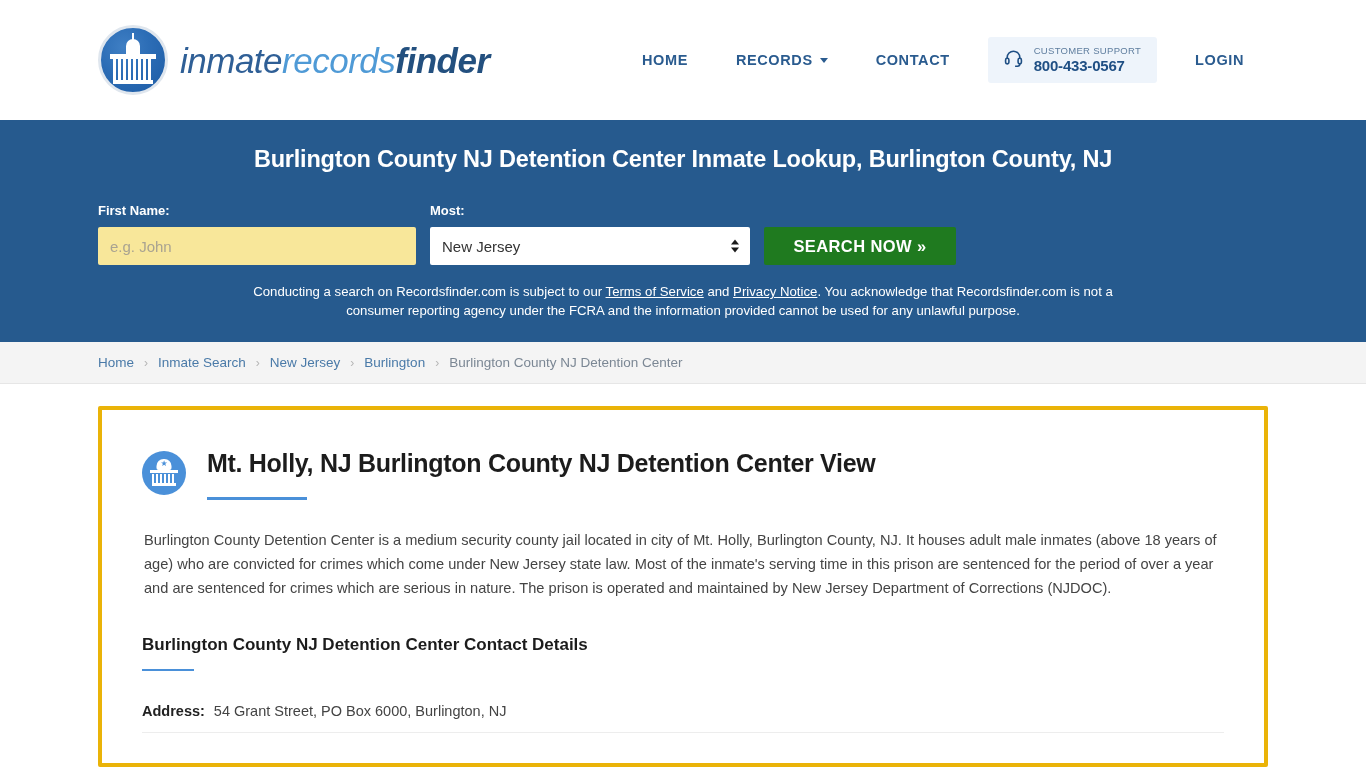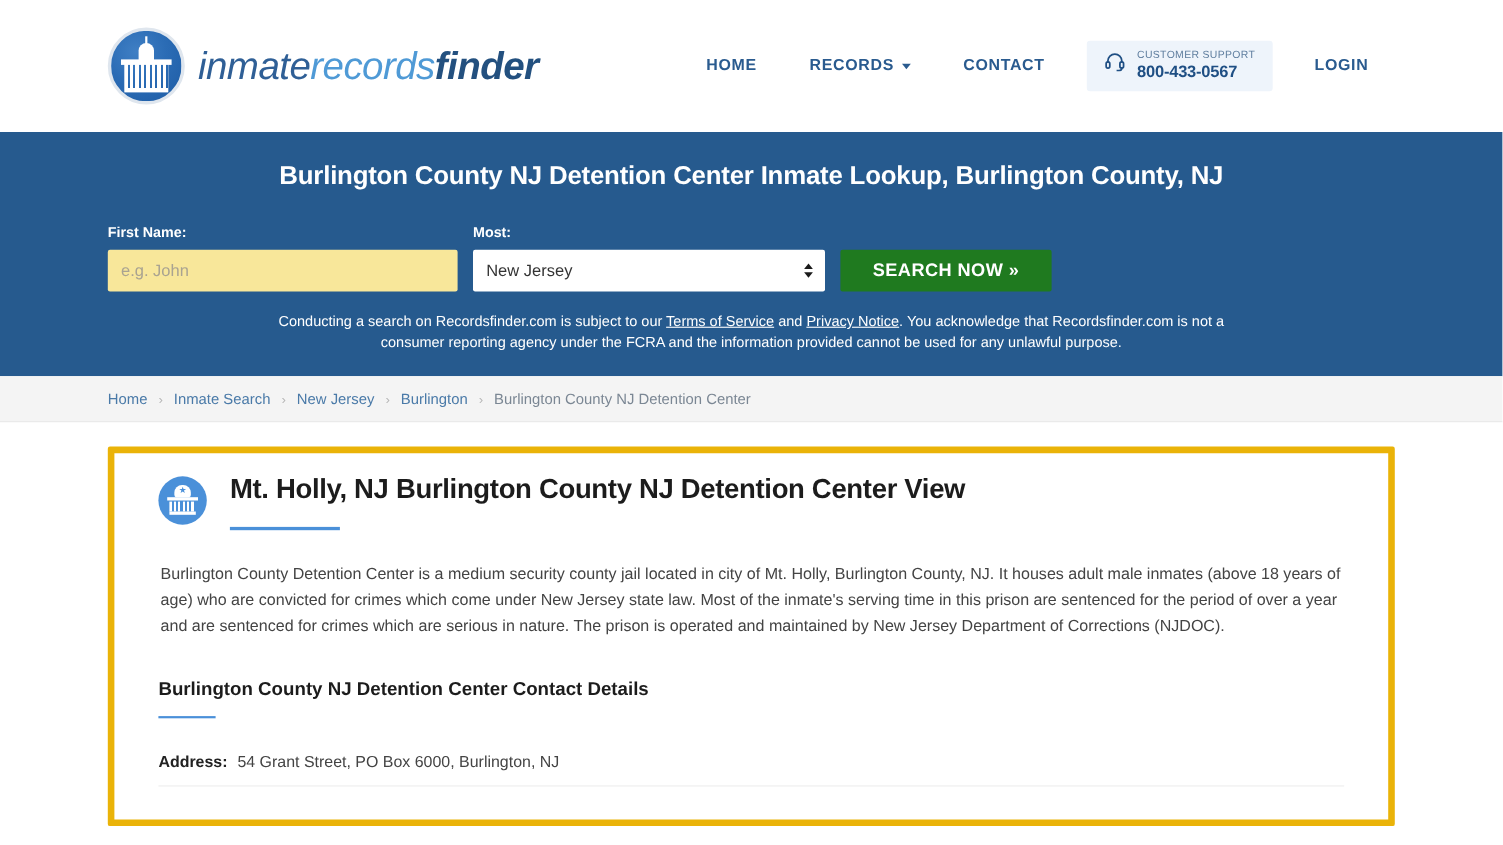--- a/index.html
+++ b/index.html
@@ -104,20 +104,21 @@
     border-left: 4.5px solid transparent;
     border-right: 4.5px solid transparent;
     border-top: 5.5px solid #2a5b8f;
     margin-top: 2px;
   }
   .support-box {
     background: #eef4fb;
     border-radius: 3px;
     padding: 9px 16px;
     display: flex;
+    align-items: center;
     gap: 11px;
     margin: 0 14px;
   }
   .headset-icon { flex: none; }
   .support-text { line-height: 1.15; }
   .support-label {
     display: block;
     font-size: 9.5px;
     color: #5e7d9e;
     letter-spacing: 0.3px;
@@ -244,24 +245,24 @@
   .crumbs .sep {
     color: #b6b6b6;
     margin: 0 10px;
     font-size: 12px;
   }
   .crumbs .current { color: #7b8794; }
 
   
   .page-wrap { padding: 22px 98px 0 98px; background: #ffffff; }
   .card {
-    border: 6px solid #eab308;
+    border: 4px solid #eab308;
     border-radius: 2px;
     background: #ffffff;
-    padding: 18px 40px 30px 40px;
+    padding: 38px 40px 30px 40px;
   }
   .title-row {
     display: flex;
     align-items: flex-start;
     gap: 21px;
   }
   .title-icon {
     width: 44px; height: 44px;
     border-radius: 50%;
     background: #4a90d9;

